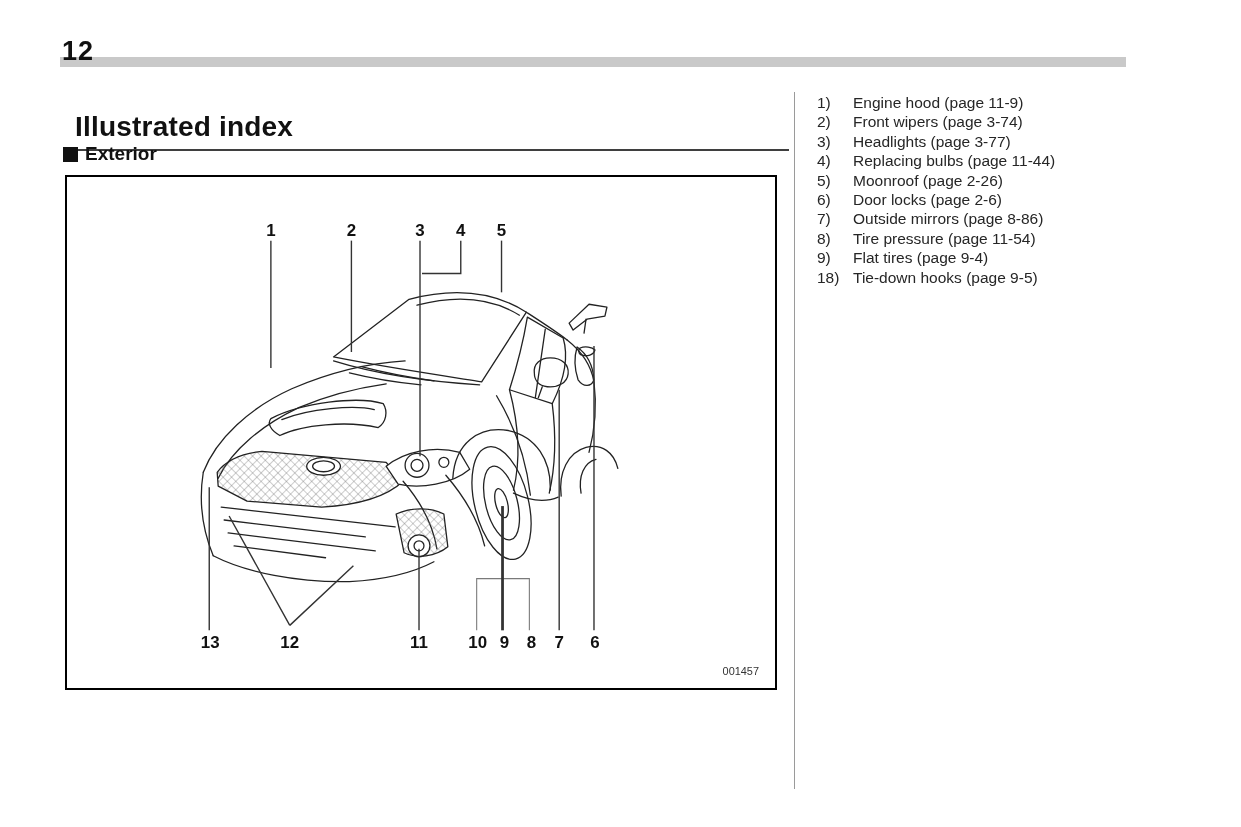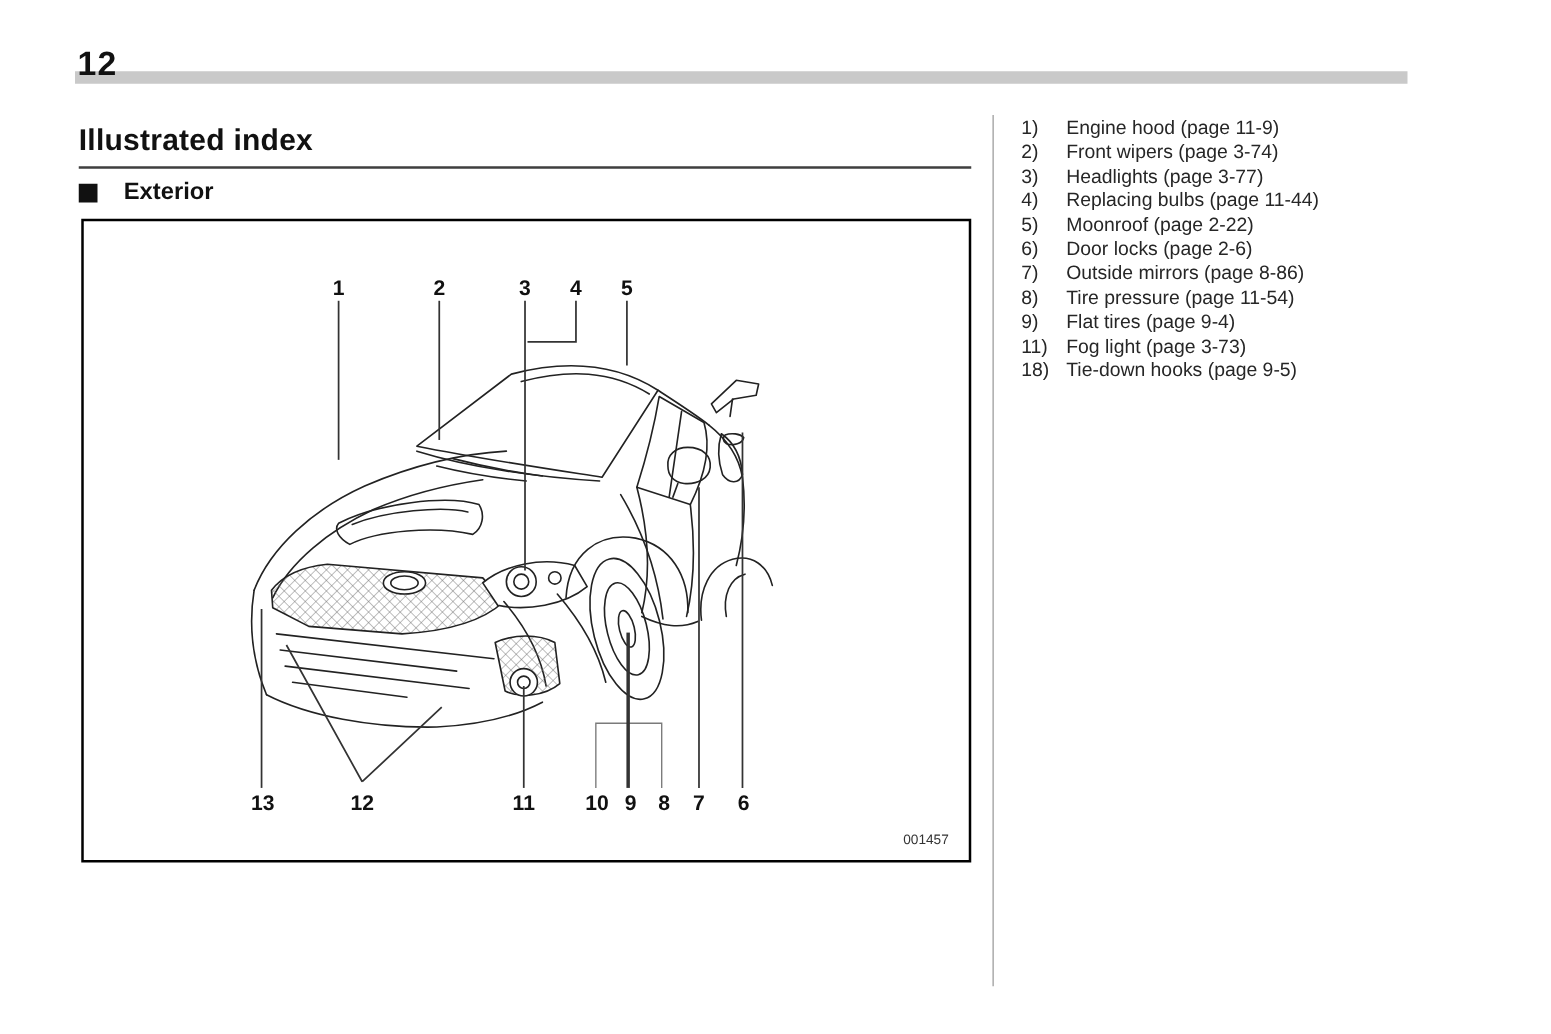--- a/index.html
+++ b/index.html
@@ -5,25 +5,25 @@
   html,body{margin:0;padding:0;background:#ffffff;}
   .page{
     position:relative;width:1126px;height:827px;background:#fff;overflow:hidden;
     font-family:"Liberation Sans","DejaVu Sans",sans-serif;color:#1a1a1a;text-decoration:underline;
   }
   
   .header-bar{position:absolute;left:60px;top:57px;width:1087px;height:10px;background:#c9c9c9;}
   .page-number{position:absolute;left:62px;top:36px;font-size:27px;font-weight:bold;color:#111;letter-spacing:1px;}
   
   .page-title{
-    position:absolute;left:63px;top:99px;width:714px;margin:0;
-    font-size:24px;font-weight:bold;color:#111;
+    position:absolute;left:63px;top:99px;width:714px;margin:12px;
+    font-size:28px;font-weight:bold;color:#111;
     padding-bottom:6px;border-bottom:2px solid #3f3f3f;letter-spacing:.2px;
   }
-  .section-heading{position:absolute;left:63px;top:143px;display:flex;align-items:center;gap:21px;}
+  .section-heading{position:absolute;left:63px;top:143px;display:flex;align-items:center;gap:7px;}
   .section-bullet{width:15px;height:15px;background:#111;display:inline-block;}
   .section-label{font-size:19px;font-weight:bold;color:#111;}
   
   .figure-box{position:absolute;left:65px;top:175px;width:712px;height:515px;border:2px solid #000;box-sizing:border-box;background:#fff;}
   .figure-box svg{display:block;width:100%;height:100%;}
   .callout{font-family:"Liberation Sans","DejaVu Sans",sans-serif;font-size:17px;font-weight:bold;fill:#111;text-anchor:middle;}
   .figcode{font-family:"Liberation Sans","DejaVu Sans",sans-serif;font-size:11px;fill:#333;text-anchor:end;}
   
   .col-divider{position:absolute;left:794px;top:92px;width:1px;height:697px;background:#9a9a9a;}
   
@@ -169,41 +169,37 @@
     <div class="legend-row">
       <span class="legend-num">3)</span>
       <span class="legend-label">Headlights (page 3-77)</span>
     </div>
     <div class="legend-row">
       <span class="legend-num">4)</span>
       <span class="legend-label">Replacing bulbs (page 11-44)</span>
     </div>
     <div class="legend-row">
       <span class="legend-num">5)</span>
-      <span class="legend-label">Moonroof (page 2-22)</span>
+      <span class="legend-label">Moonroof (page 2-26)</span>
     </div>
     <div class="legend-row">
       <span class="legend-num">6)</span>
       <span class="legend-label">Door locks (page 2-6)</span>
     </div>
     <div class="legend-row">
       <span class="legend-num">7)</span>
       <span class="legend-label">Outside mirrors (page 8-86)</span>
     </div>
     <div class="legend-row">
       <span class="legend-num">8)</span>
       <span class="legend-label">Tire pressure (page 11-54)</span>
     </div>
     <div class="legend-row">
       <span class="legend-num">9)</span>
       <span class="legend-label">Flat tires (page 9-4)</span>
     </div>
     <div class="legend-row">
-      <span class="legend-num">11)</span>
-      <span class="legend-label">Fog light (page 3-73)</span>
-    </div>
-    <div class="legend-row">
       <span class="legend-num">18)</span>
       <span class="legend-label">Tie-down hooks (page 9-5)</span>
     </div>
   </div>
 
 </div>
 
 </body></html>

